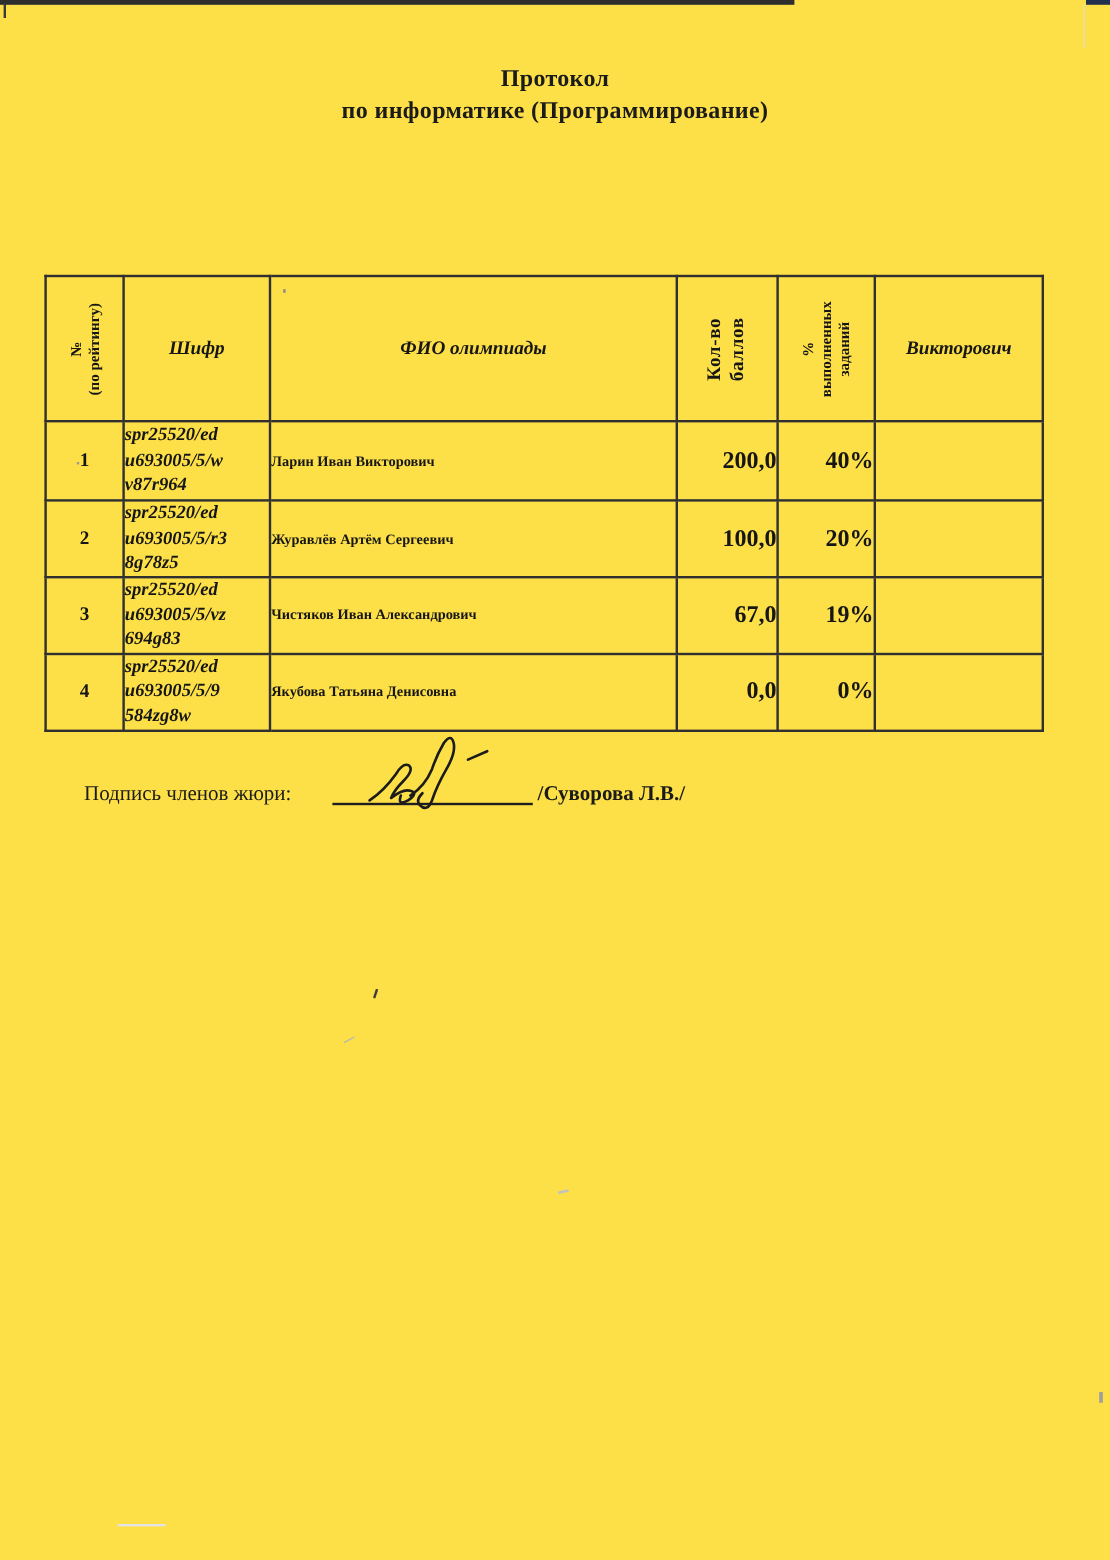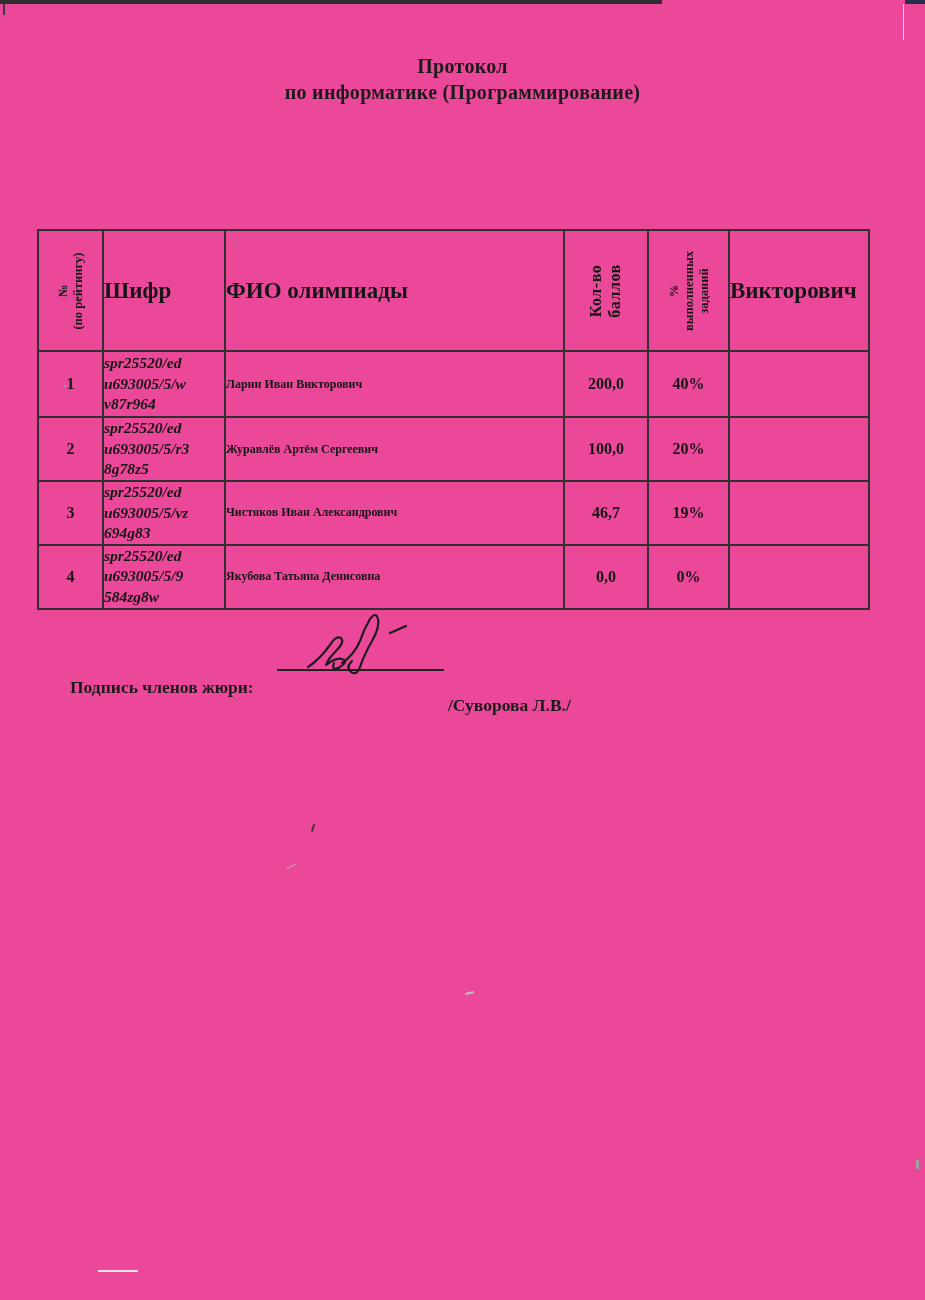--- a/index.html
+++ b/index.html
@@ -1,18 +1,18 @@
 <!DOCTYPE html>
 <html><head>
 <meta charset="utf-8">
 <style>
   html,body { margin:0; padding:0; background:#ffffff; }
   .page {
     position:relative; width:925px; height:1300px;
-    background:#ec4899; overflow:hidden;
+    background:#fde047; overflow:hidden;
     font-family:"Liberation Serif", serif; color:#1b1b1b;
   }
   
   .scan-strip-top { position:absolute; left:0; top:0; width:662px; height:4px; background:#2e2e2e; }
   .scan-strip-topright { position:absolute; left:905px; top:0; width:20px; height:4px; background:#22304d; }
   .scan-line-left { position:absolute; left:3px; top:3px; width:2px; height:12px; background:#3a3a3a; }
   .scan-line-right { position:absolute; left:903px; top:4px; width:1px; height:36px; background:#dcdcdc; }
   .speck { position:absolute; background:#555; }
 
   
@@ -25,40 +25,40 @@
   
   table.protocol {
     position:absolute; left:37px; top:229px; width:831px;
     border-collapse:collapse; table-layout:fixed;
   }
   table.protocol td, table.protocol th {
     border:2px solid #303030; padding:0; vertical-align:middle;
     font-weight:bold; color:#161616;
   }
   th.hdr { height:119px; position:relative; font-weight:bold; }
-  .hdr-h { font-size:23px; text-align:left; }
+  .hdr-h { font-size:16px; text-align:center;font-style:italic; }
   .vrot {
     position:absolute; left:50%; top:50%;
     transform:translate(-50%,-50%) rotate(-90deg);
     text-align:center; line-height:1.18; white-space:nowrap;
   }
   .vrot-rank { font-size:12.5px; }
   .vrot-score { font-size:16px; letter-spacing:0.5px; }
   .vrot-pct { font-size:12.5px; }
 
   td.c-rank { text-align:center; vertical-align:top; padding-top:4px; font-size:16px; }
   td.c-cipher { vertical-align:top; padding:3px 2px 0 7px; font-size:15.5px; line-height:20.5px;font-style:italic; }
   td.c-name { padding-left:8px; font-size:12px; }
-  td.c-score, td.c-pct { text-align:center; font-size:16px; }
+  td.c-score, td.c-pct { text-align:right; font-size:20px; }
   tr.r1 td { height:64px; } tr.r2 td { height:62px; }
   tr.r3 td { height:61px; } tr.r4 td { height:62px; }
 
   
-  .sig-label { position:absolute; left:70px; top:677px; font-size:17.5px; font-weight:bold; }
-  .sig-name  { position:absolute; left:448px; top:651px; font-size:17.5px; font-weight:bold;margin-top:44px; }
+  .sig-label { position:absolute; left:70px; top:651px; font-size:17.5px; font-weight:normal; }
+  .sig-name  { position:absolute; left:448px; top:651px; font-size:17.5px; font-weight:bold; }
   .sig-line  { position:absolute; left:277px; top:652px; width:167px; height:17px;
                border-bottom:2px solid #1f1f1f; }
   .sig-svg   { position:absolute; left:298px; top:608px; }
 </style>
 </head>
 <body>
 
 <div class="page">
 
   <div class="scan-strip-top"></div>
@@ -140,21 +140,21 @@
     </tr>
 
     <tr class="r3">
       <td class="c-rank">3</td>
       <td class="c-cipher">
         <div>spr25520/ed</div>
         <div>u693005/5/vz</div>
         <div>694g83</div>
       </td>
       <td class="c-name">Чистяков Иван Александрович</td>
-      <td class="c-score">46,7</td>
+      <td class="c-score">67,0</td>
       <td class="c-pct">19%</td>
       <td></td>
     </tr>
 
     <tr class="r4">
       <td class="c-rank">4</td>
       <td class="c-cipher">
         <div>spr25520/ed</div>
         <div>u693005/5/9</div>
         <div>584zg8w</div>

